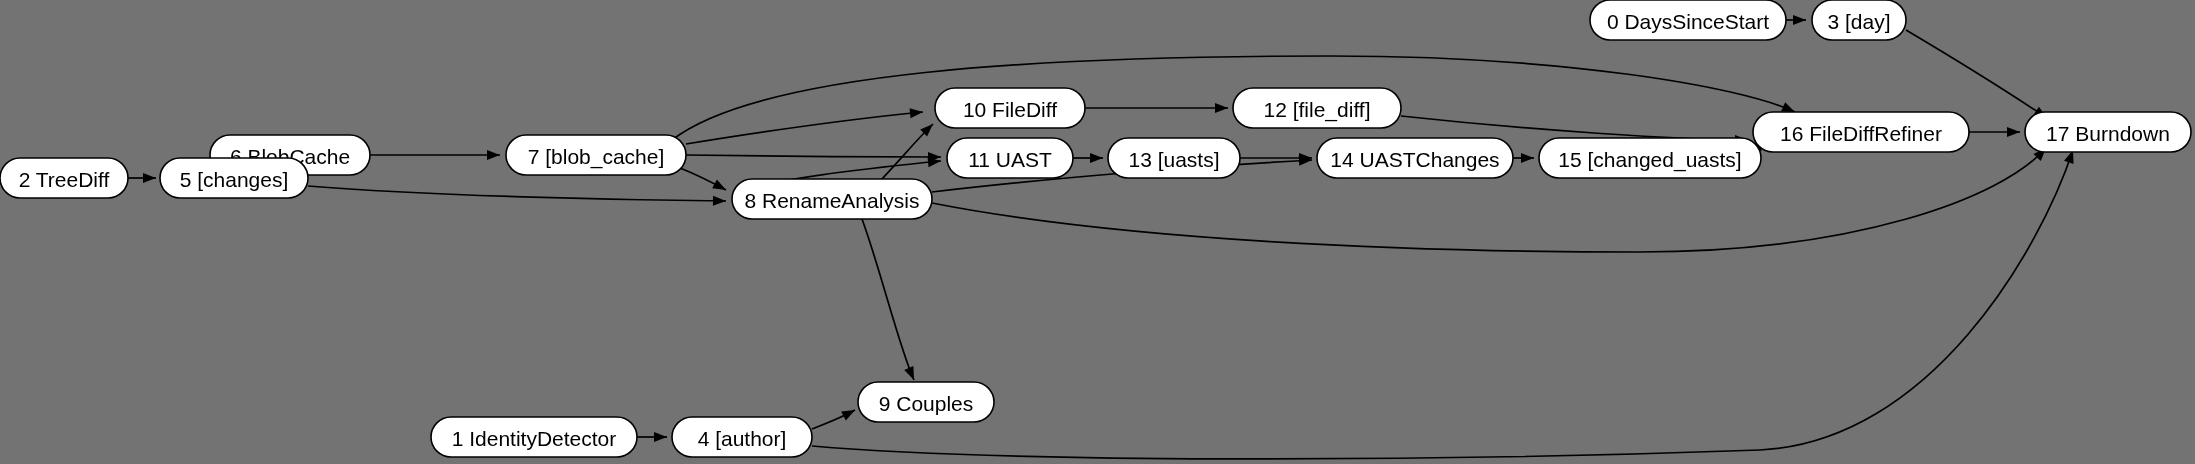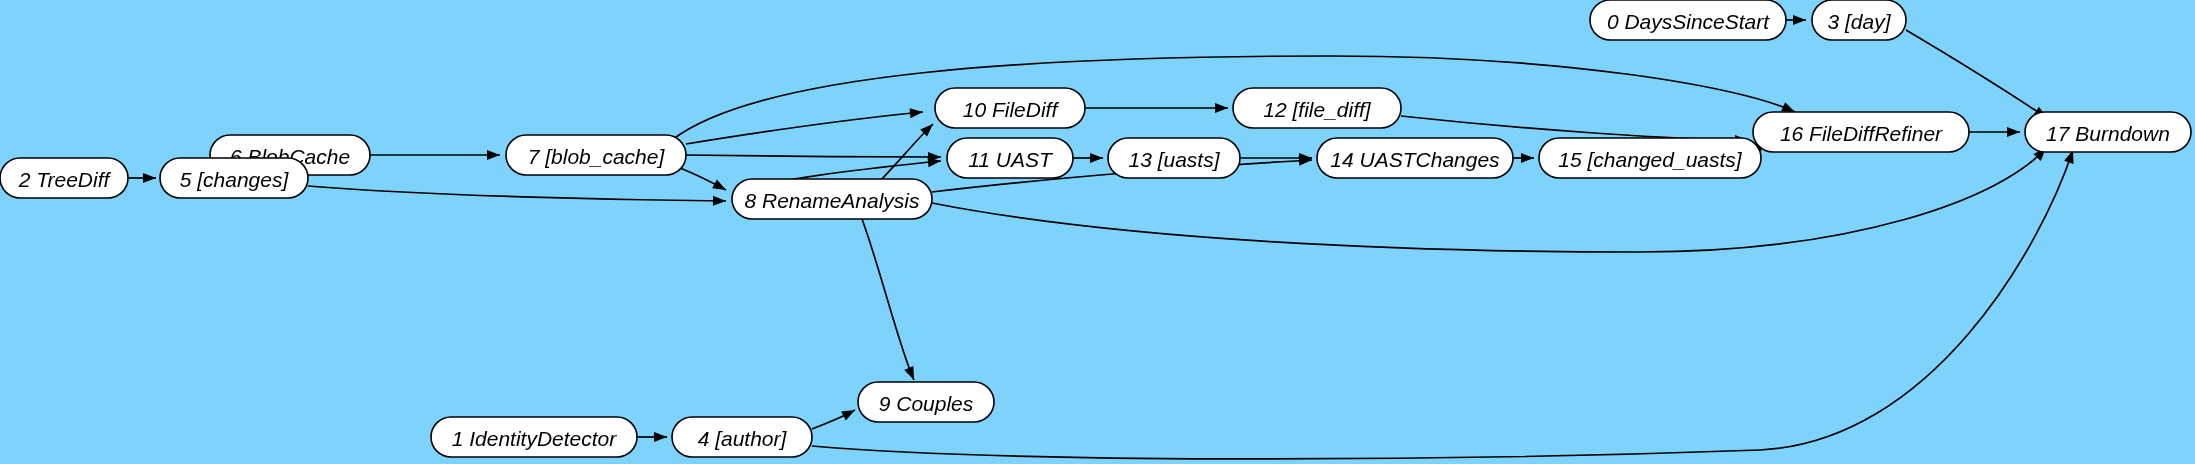--- a/index.html
+++ b/index.html
@@ -1,17 +1,17 @@
 <!DOCTYPE html>
 <html><head>
 <meta charset="utf-8">
 <style>
   html,body{margin:0;padding:0;background:#ffffff;}
   body{font-family:"Liberation Sans",sans-serif;}
-  #stage{position:relative;width:2195px;height:464px;background:#7dd3fc;overflow:hidden;font-style:italic;}
+  #stage{position:relative;width:2195px;height:464px;background:#737373;overflow:hidden;}
   svg{display:block;}
   .node-shape{fill:#ffffff;stroke:#000000;stroke-width:1.6;}
   .node-label{font-family:"Liberation Sans",sans-serif;font-size:21px;fill:#000000;
                dominant-baseline:central;text-anchor:middle;}
   .edge-path{fill:none;stroke:#000000;stroke-width:1.7;}
   .edge-head{fill:#000000;stroke:none;}
 </style>
 </head>
 <body>
 

